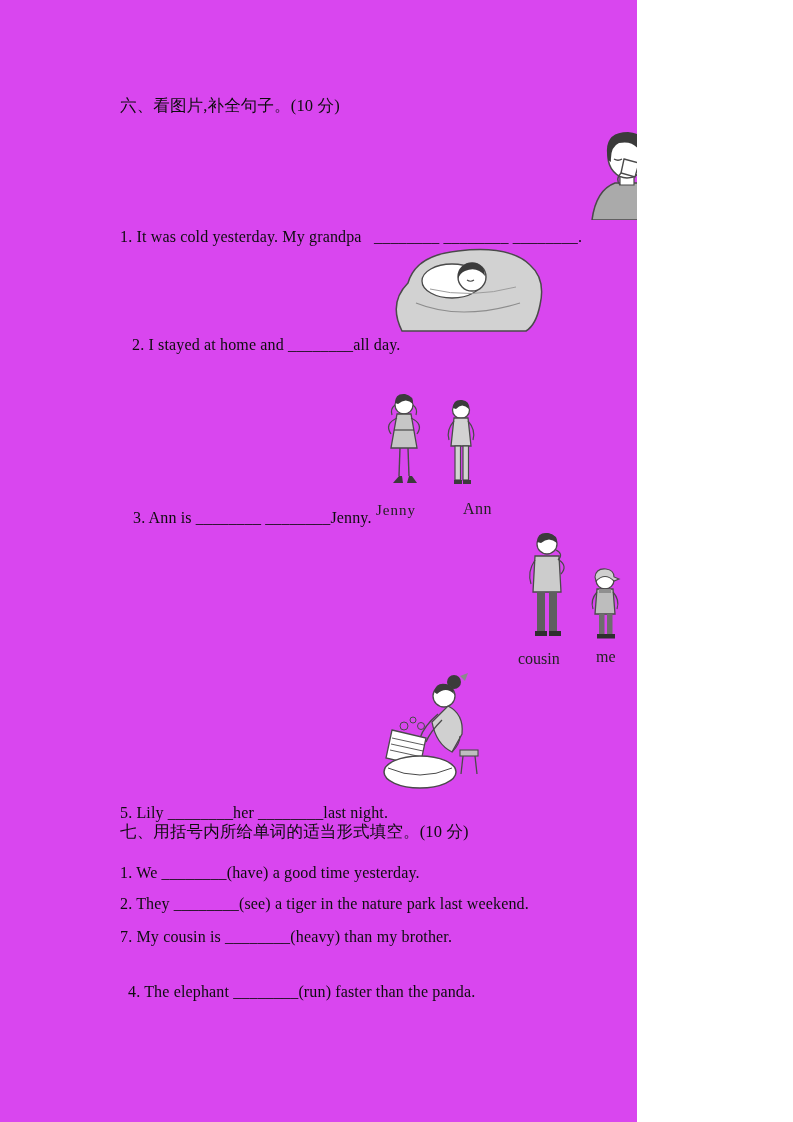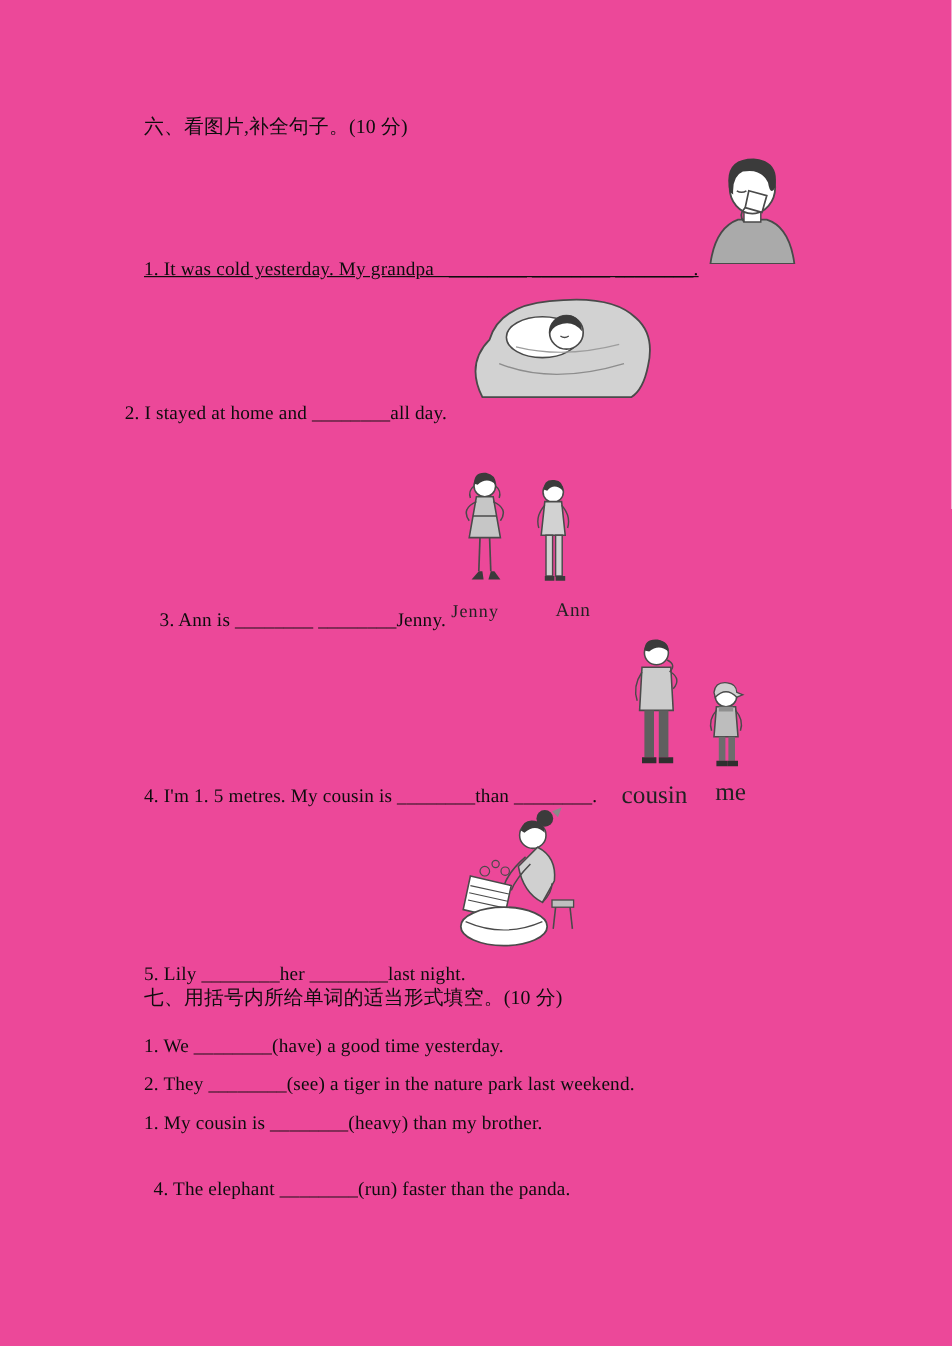--- a/index.html
+++ b/index.html
@@ -1,38 +1,38 @@
 <!DOCTYPE html>
 <html><head>
 <meta charset="utf-8">
 <style>
   * { margin: 0; padding: 0; box-sizing: border-box; }
   html, body { background: #ffffff; }
   .page {
     position: relative;
-    width: 793px;
+    width: 637px;
     height: 1122px;
-    background: #ec4899;
+    background: #d946ef;
     font-family: "Liberation Serif", "DejaVu Serif", serif;
     color: #0d0d0d;
     overflow: hidden;
   }
   .line {
     position: absolute;
     font-size: 16px;
     line-height: 1.2;
     white-space: pre;
     letter-spacing: 0.15px;
   }
   .heading { font-size: 16.5px; }
   .illus { position: absolute; }
   .figlabel { position: absolute; color: #222; }
   .figlabel.jenny { font-size: 15px; letter-spacing: 1px; }
   .figlabel.ann { font-size: 16px; letter-spacing: 0.5px; }
-  .figlabel.small { font-size: 21px; }
+  .figlabel.small { font-size: 16px; }
   svg { display: block; }
 </style>
 </head>
 <body>
 
 <div class="page">
 
   <div class="line heading" style="left:120px; top:96px;">六、看图片,补全句子。(10 分)</div>
 
   <div class="illus" style="left:588px; top:128px;">
@@ -40,35 +40,35 @@
       <path d="M4 92 Q8 62 27 55 L51 55 Q70 61 74 92 Z" fill="#aaaaaa" stroke="#4a4a4a" stroke-width="1.5"></path>
       <path d="M32 46 L46 46 L46 57 L32 57 Z" fill="#ffffff" stroke="#4a4a4a" stroke-width="1.2"></path>
       <ellipse cx="39" cy="28" rx="19" ry="22" fill="#ffffff" stroke="#4a4a4a" stroke-width="1.5"></ellipse>
       <path d="M20 32 Q14 4 40 4 Q62 6 58 28 Q54 36 52 24 Q46 12 31 15 Q22 19 23 34 Z" fill="#3b3b3b"></path>
       <path d="M26 31 q4 2.5 8 0" stroke="#4a4a4a" stroke-width="1.3" fill="none"></path>
       <path d="M36 31 L51 35 L47 49 L33 45 Z" fill="#ffffff" stroke="#4a4a4a" stroke-width="1.4"></path>
       <path d="M33 45 Q27 51 32 57" fill="none" stroke="#4a4a4a" stroke-width="1.4"></path>
     </svg>
   </div>
 
-  <div class="line" style="left:120px; top:215px;text-decoration:underline;">1. It was cold yesterday. My grandpa   ________ ________ ________.</div>
+  <div class="line" style="left:120px; top:227px;">1. It was cold yesterday. My grandpa   ________ ________ ________.</div>
 
   <div class="illus" style="left:388px; top:231px;">
     <svg width="160" height="107" viewBox="0 0 160 107" aria-hidden="true">
       <path d="M14 100 Q0 72 20 52 Q28 24 70 20 Q122 14 142 34 Q158 48 152 74 Q148 94 138 100 Z" fill="#d2d2d2" stroke="#4a4a4a" stroke-width="1.5"></path>
       <ellipse cx="64" cy="50" rx="30" ry="17" fill="#ffffff" stroke="#4a4a4a" stroke-width="1.3"></ellipse>
       <circle cx="84" cy="46" r="14" fill="#ffffff" stroke="#4a4a4a" stroke-width="1.4"></circle>
       <path d="M70 44 Q73 30 88 32 Q97 35 97 45 Q89 35 77 40 Q72 42 70 48 Z" fill="#3b3b3b"></path>
       <path d="M79 49 q3.5 2.5 7 0" stroke="#4a4a4a" stroke-width="1.1" fill="none"></path>
       <path d="M28 72 Q72 90 132 72" stroke="#8d8d8d" stroke-width="1.2" fill="none"></path>
       <path d="M42 58 Q82 68 128 56" stroke="#9d9d9d" stroke-width="1" fill="none"></path>
     </svg>
   </div>
 
-  <div class="line" style="left:104px; top:335px;">2. I stayed at home and ________all day.</div>
+  <div class="line" style="left:132px; top:335px;">2. I stayed at home and ________all day.</div>
 
   <div class="illus" style="left:372px; top:390px;">
     <svg width="122" height="108" viewBox="0 0 122 108" aria-hidden="true">
       <circle cx="32" cy="15" r="9" fill="#ffffff" stroke="#4a4a4a" stroke-width="1.3"></circle>
       <path d="M23 13 Q23 3 33 4 Q42 6 41 14 Q34 7 26 14 Z" fill="#3b3b3b"></path>
       <path d="M23 15 q-5 4 -3 10" stroke="#4a4a4a" stroke-width="1.2" fill="none"></path>
       <path d="M41 15 q5 4 3 10" stroke="#4a4a4a" stroke-width="1.2" fill="none"></path>
       <path d="M25 24 L39 24 L45 58 L19 58 Z" fill="#c6c6c6" stroke="#4a4a4a" stroke-width="1.3"></path>
       <line x1="22" y1="40" x2="42" y2="40" stroke="#4a4a4a" stroke-width="1.2"></line>
       <path d="M25 28 Q12 34 19 44" stroke="#4a4a4a" stroke-width="1.3" fill="none"></path>
@@ -115,21 +115,20 @@
       <rect x="85" y="84" width="5.5" height="20" fill="#6d6d6d"></rect>
       <rect x="93" y="84" width="5.5" height="20" fill="#6d6d6d"></rect>
       <path d="M83 104 h9 v4.5 h-9 Z" fill="#2f2f2f"></path>
       <path d="M92 104 h9 v4.5 h-9 Z" fill="#2f2f2f"></path>
     </svg>
   </div>
 
   <div class="figlabel small" style="left:518px; top:650px;">cousin</div>
   <div class="figlabel small" style="left:596px; top:648px;">me</div>
 
-  <div class="line" style="left:120px; top:654px;">4. I'm 1. 5 metres. My cousin is ________than ________.</div>
 
   <div class="illus" style="left:376px; top:672px;">
     <svg width="118" height="126" viewBox="0 0 118 126" aria-hidden="true">
       <circle cx="78" cy="10" r="7" fill="#3b3b3b"></circle>
       <path d="M84 4 l8 -3 l-3 8 Z" fill="#8a8a8a"></path>
       <circle cx="68" cy="24" r="11" fill="#ffffff" stroke="#4a4a4a" stroke-width="1.3"></circle>
       <path d="M58 20 Q60 10 70 12 Q78 14 78 22 Q70 14 61 22 Z" fill="#3b3b3b"></path>
       <path d="M72 34 Q88 42 86 62 L76 80 Q60 72 56 50 Z" fill="#d0d0d0" stroke="#4a4a4a" stroke-width="1.3"></path>
       <path d="M62 42 Q48 54 44 66" stroke="#4a4a4a" stroke-width="1.3" fill="none"></path>
       <path d="M66 48 Q54 60 50 70" stroke="#4a4a4a" stroke-width="1.3" fill="none"></path>
@@ -148,16 +147,16 @@
       <circle cx="45" cy="54" r="3.5" fill="none" stroke="#4a4a4a" stroke-width="1"></circle>
     </svg>
   </div>
 
   <div class="line" style="left:120px; top:803px;">5. Lily ________her ________last night.</div>
 
   <div class="line heading" style="left:120px; top:794px;margin-top:28px;">七、用括号内所给单词的适当形式填空。(10 分)</div>
 
   <div class="line" style="left:120px; top:863px;">1. We ________(have) a good time yesterday.</div>
   <div class="line" style="left:120px; top:894px;">2. They ________(see) a tiger in the nature park last weekend.</div>
-  <div class="line" style="left:120px; top:927px;">1. My cousin is ________(heavy) than my brother.</div>
+  <div class="line" style="left:120px; top:927px;">7. My cousin is ________(heavy) than my brother.</div>
   <div class="line" style="left:128px; top:958px;margin-top:24px;">4. The elephant ________(run) faster than the panda.</div>
 
 </div>
 
 </body></html>

